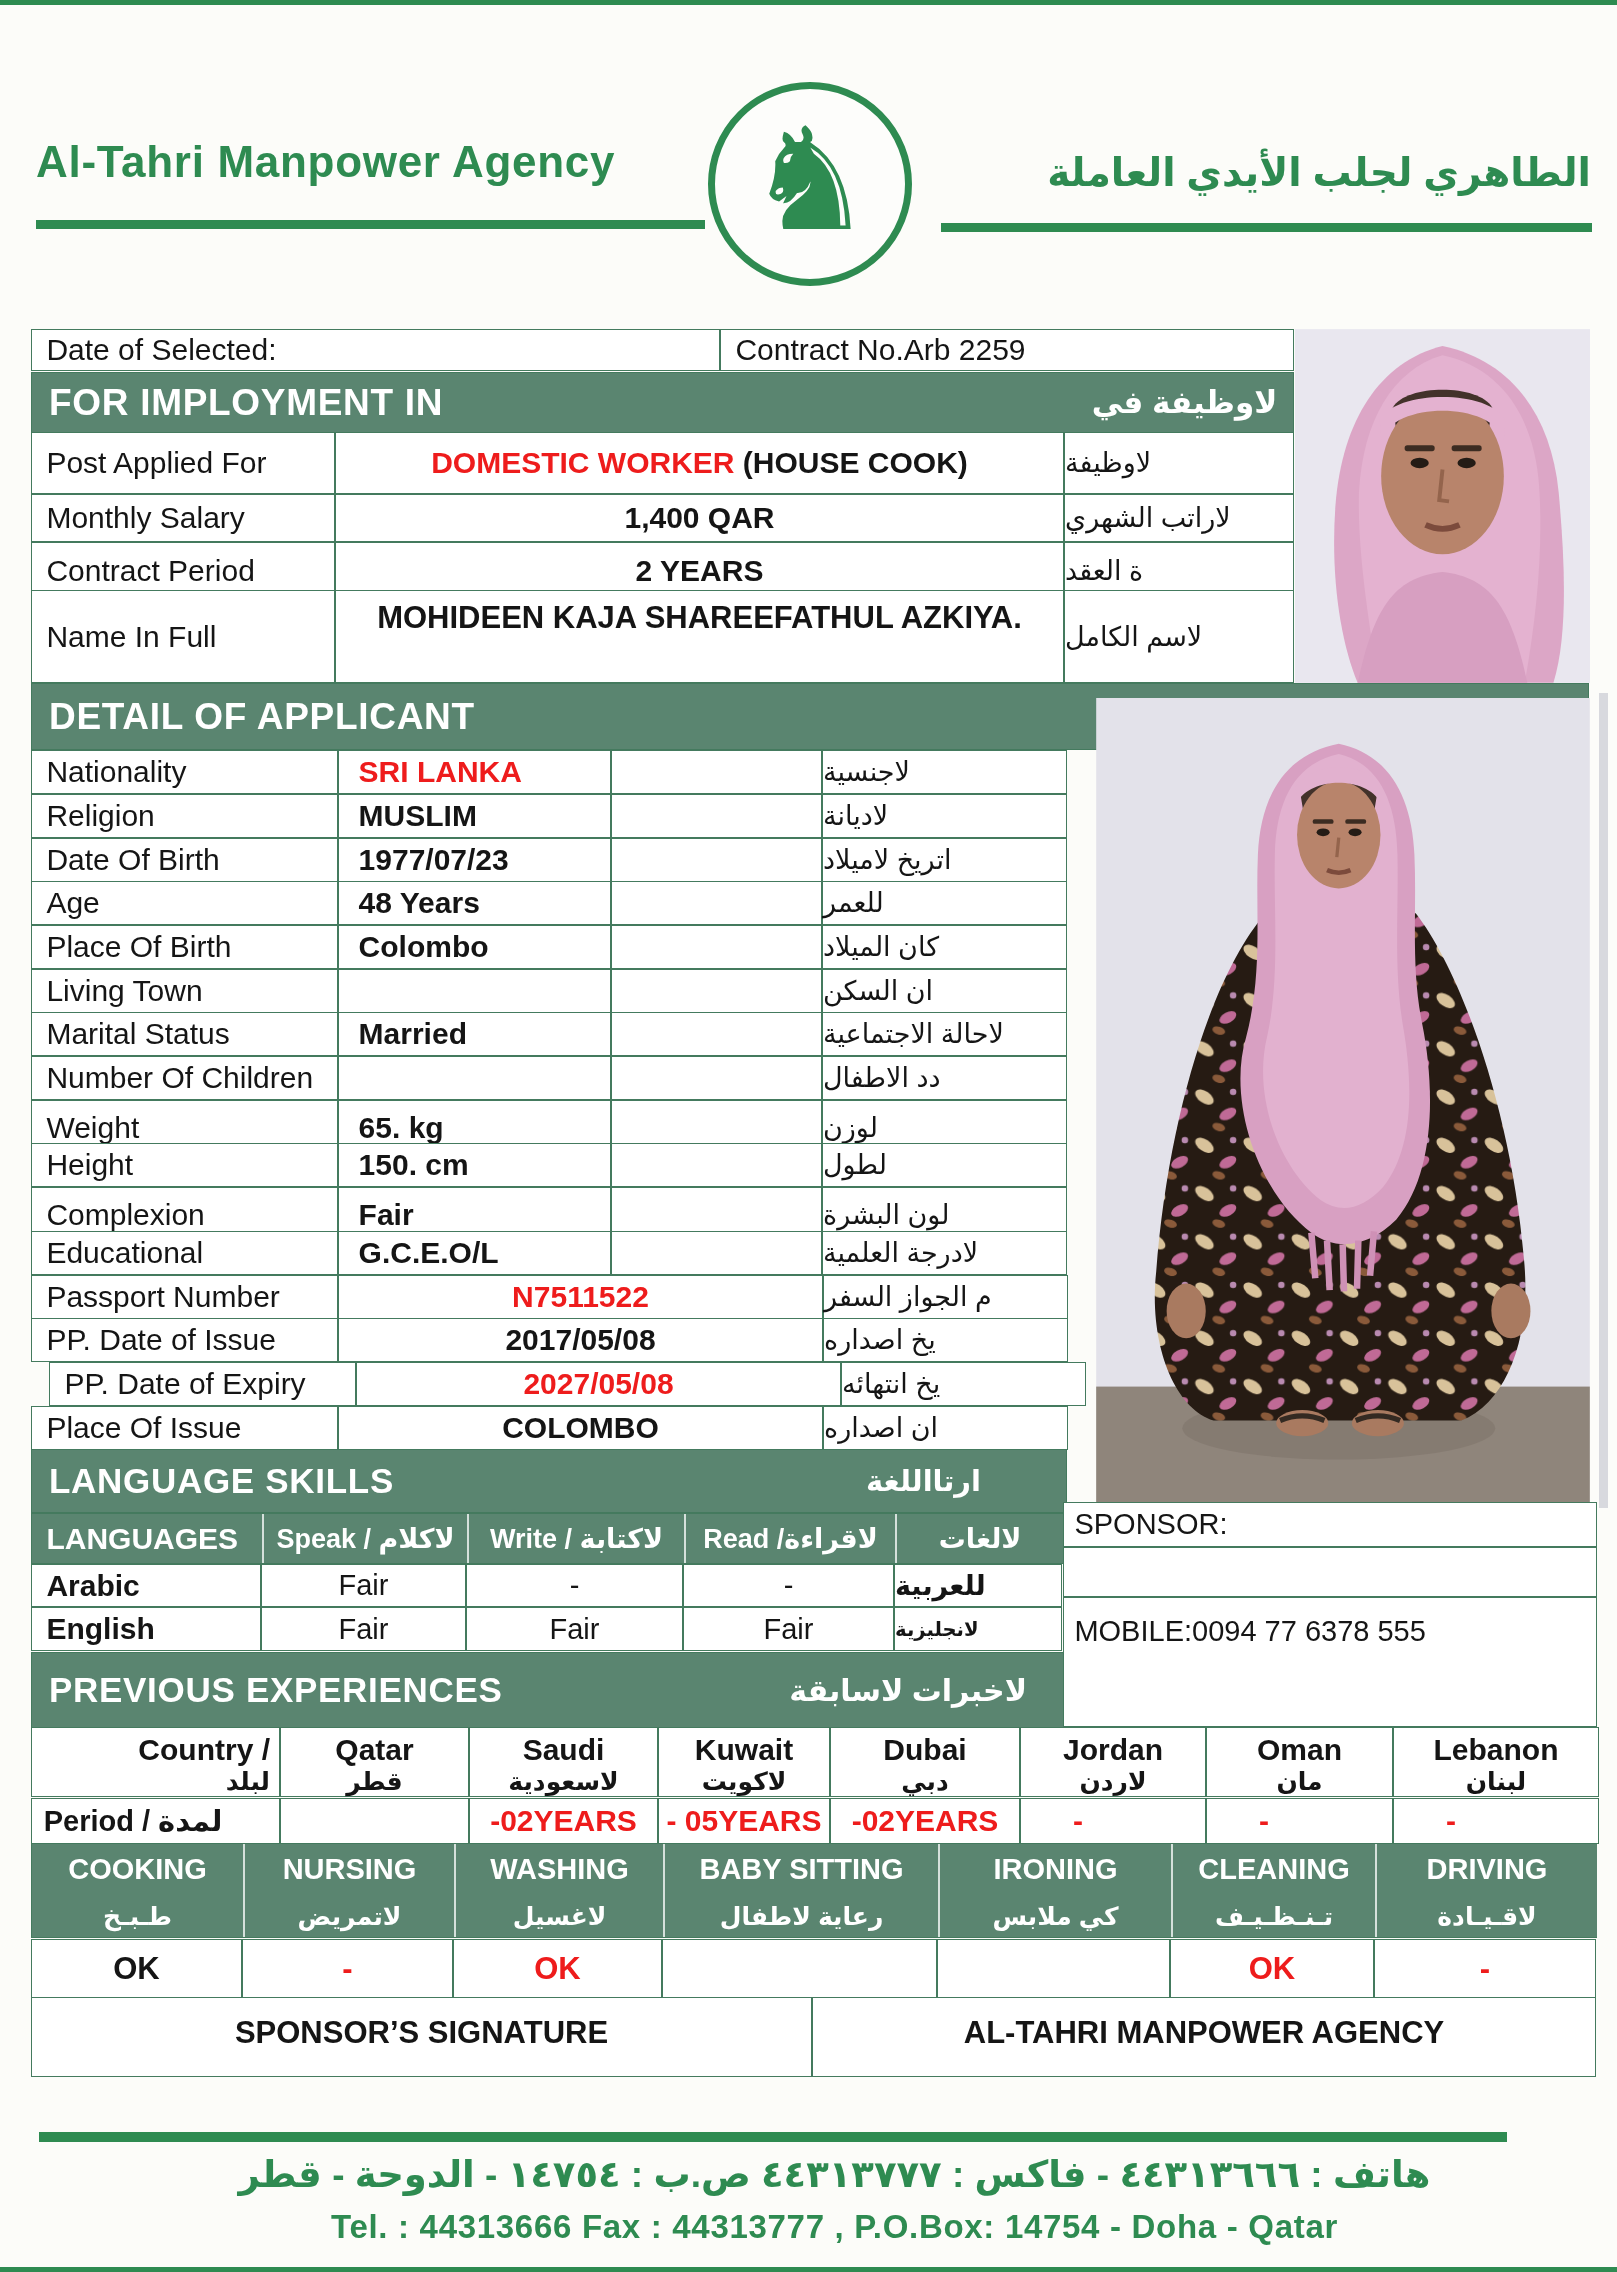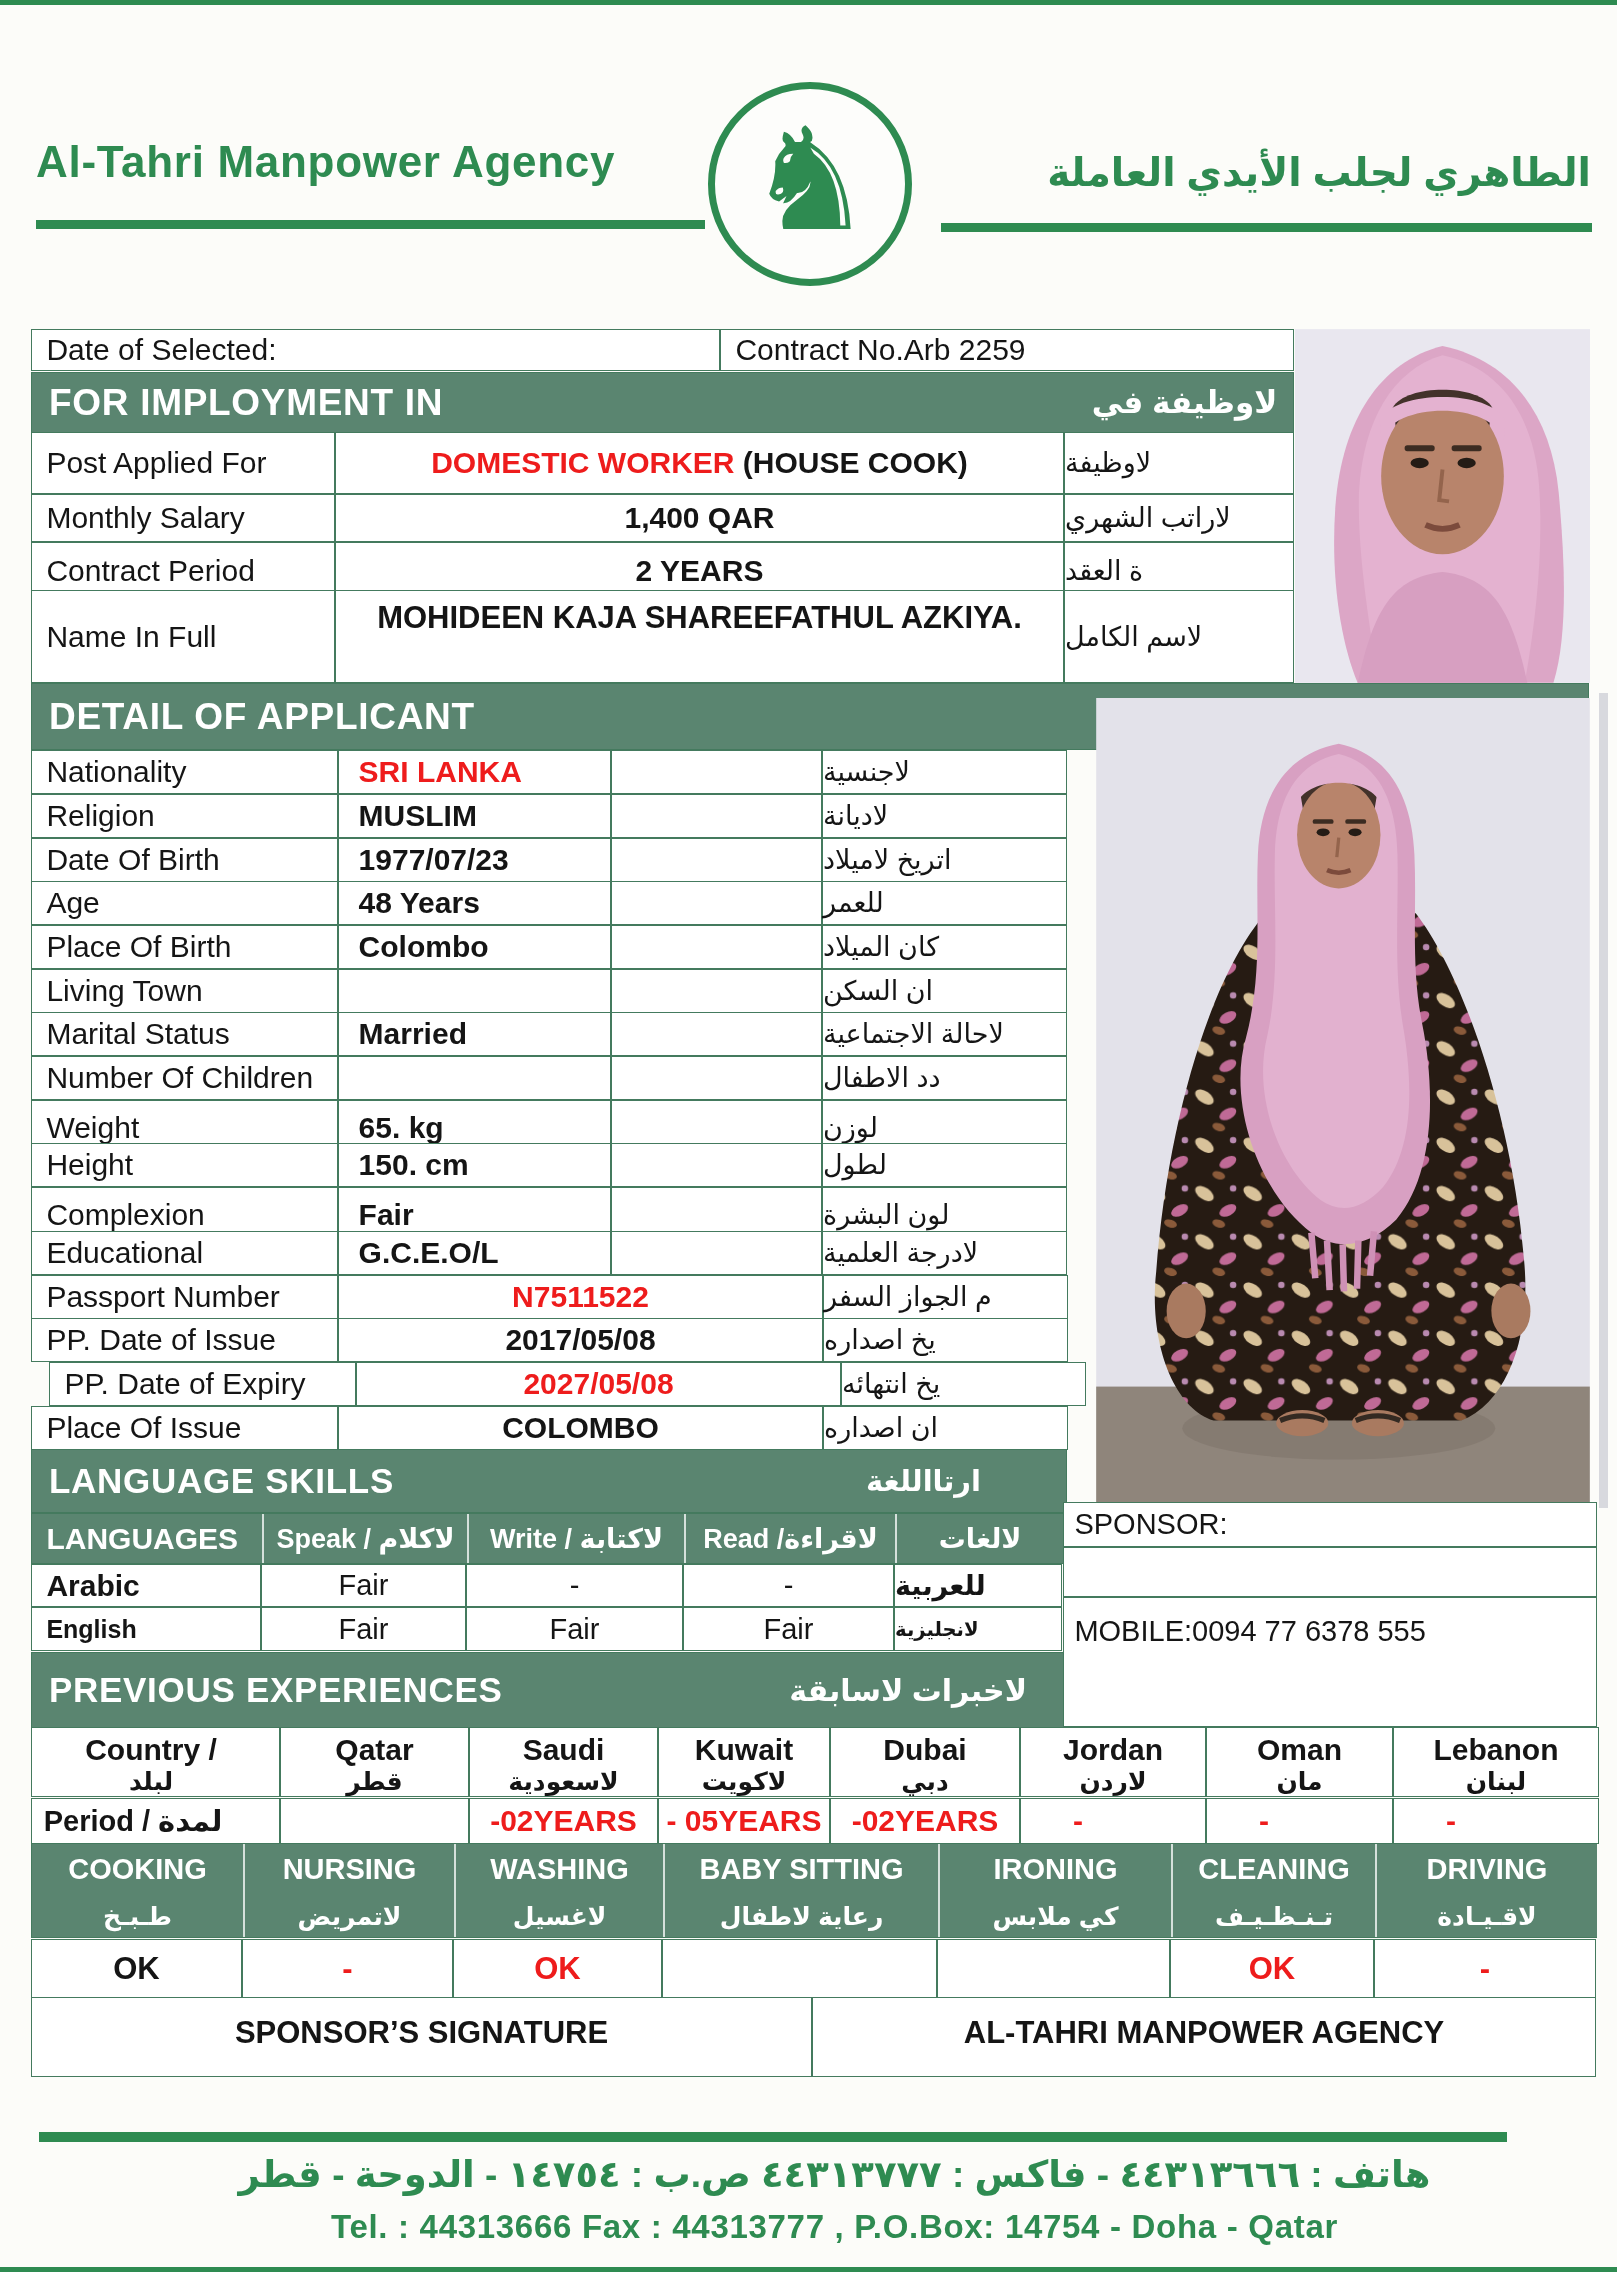--- a/index.html
+++ b/index.html
@@ -210,42 +210,42 @@
   </div>
 
   <div class="abs row" style="left:31px;top:1564px;width:1036px;height:43px;">
     <div class="cell" style="flex:0 0 230px;font-size:30px;font-weight:bold;padding-left:14.4px;">Arabic</div>
     <div class="cell center" style="flex:0 0 205px;font-size:29px;">Fair</div>
     <div class="cell center" style="flex:0 0 217px;font-size:29px;">-</div>
     <div class="cell center" style="flex:0 0 211px;font-size:29px;">-</div>
     <div class="cell ar right" style="flex:0 0 168px;font-weight:bold;">للعربية</div>
   </div>
   <div class="abs row" style="left:31px;top:1607px;width:1036px;height:44px;">
-    <div class="cell" style="flex:0 0 230px;font-size:25px;font-weight:bold;padding-left:14.4px;">English</div>
+    <div class="cell" style="flex:0 0 230px;font-size:30px;font-weight:bold;padding-left:14.4px;">English</div>
     <div class="cell center" style="flex:0 0 205px;font-size:29px;">Fair</div>
     <div class="cell center" style="flex:0 0 217px;font-size:29px;">Fair</div>
     <div class="cell center" style="flex:0 0 211px;font-size:29px;">Fair</div>
     <div class="cell ar right" style="flex:0 0 168px;font-weight:bold;font-size:19.6px;">لانجليزية</div>
   </div>
 
   <div class="abs band" style="left:31px;top:1652px;width:1036px;height:76px;">
     <span class="en" style="font-size:35px;">PREVIOUS EXPERIENCES</span>
     <span class="arr" style="right:39px;font-size:30px;">لاخبرات لاسابقة</span>
   </div>
 
   <div class="abs cell" style="left:1063px;top:1502px;width:534px;height:45px;font-size:29px;padding-left:10.4px;">
       <span>SPONSOR:</span>
     </div>
   <div class="abs cell" style="left:1063px;top:1547px;width:534px;height:50px;"></div>
   <div class="abs cell" style="left:1063px;top:1597px;width:534px;height:130px;align-items:flex-start;padding:17px 0 0 10.4px;font-size:29px;">
       <span>MOBILE:0094 77 6378 555</span>
     </div>
 
   <div class="abs row" style="left:31px;top:1727px;width:1566px;height:70px;">
-    <div class="cell exphead" style="flex:0 0 249px;align-items:center;padding-right:9px;">
+    <div class="cell exphead" style="flex:0 0 249px;align-items:flex-end;padding-right:9px;">
       <span class="n">Country /</span>
       <span class="a">لبلد</span>
     </div>
     <div class="cell exphead center" style="flex:0 0 189px;align-items:center;">
       <span class="n">Qatar</span>
       <span class="a">قطر</span>
     </div>
     <div class="cell exphead center" style="flex:0 0 189px;align-items:center;">
       <span class="n">Saudi</span>
       <span class="a">لاسعودية</span>

